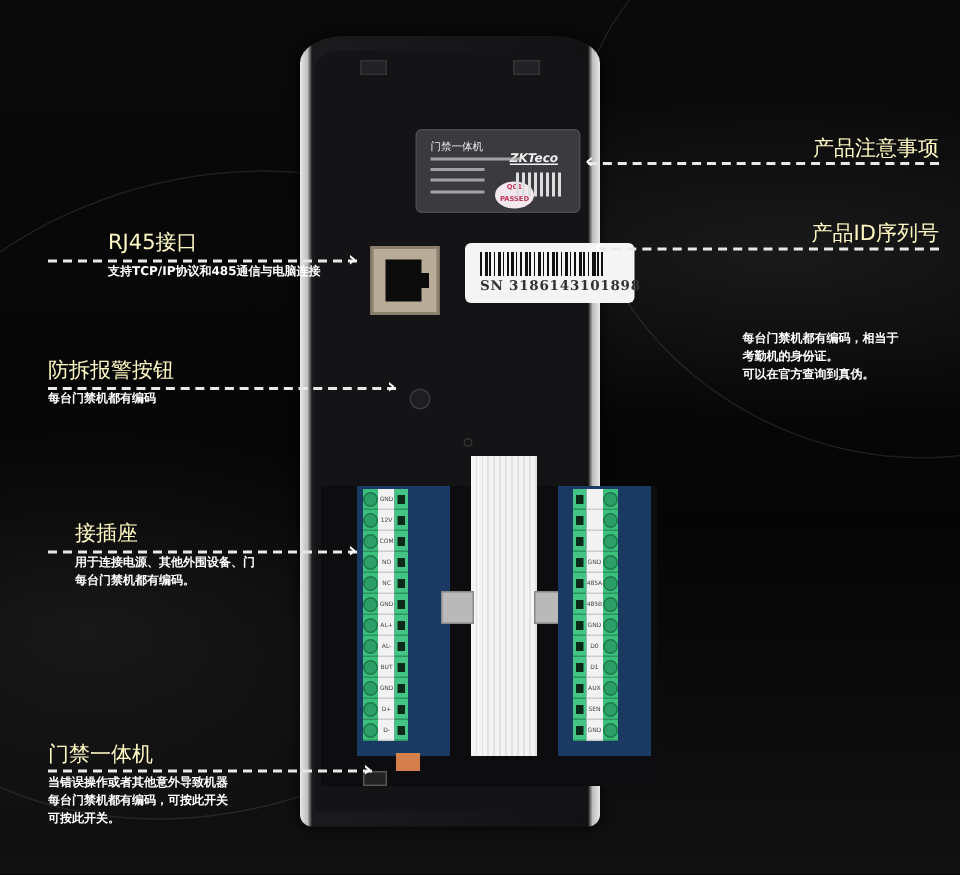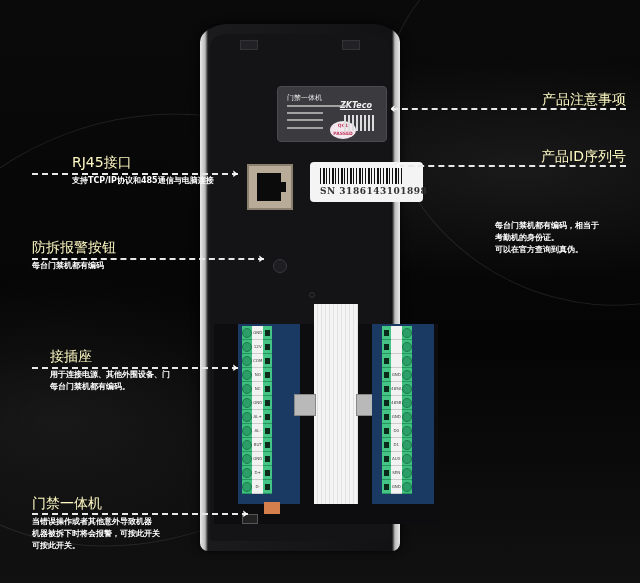--- a/index.html
+++ b/index.html
@@ -272,21 +272,21 @@
   <div class="anno-title">接插座</div>
   <div class="anno-desc">用于连接电源、其他外围设备、门</div>
   <div class="anno-desc" style="margin-top:0">每台门禁机都有编码。</div>
 </div>
 <div class="dash" style="left:32px; top:367px; width:206px;"></div>
 <div class="arrow" style="left:232px; top:362px;">›</div>
 
 <div class="anno" style="left:32px; top:494px;">
   <div class="anno-title">门禁一体机</div>
   <div class="anno-desc">当错误操作或者其他意外导致机器</div>
-  <div class="anno-desc" style="margin-top:0">机器被拆下时将会报警，可按此开关</div>
+  <div class="anno-desc" style="margin-top:0">每台门禁机都有编码，可按此开关</div>
   <div class="anno-desc" style="margin-top:0">可按此开关。</div>
 </div>
 <div class="dash" style="left:32px; top:513px; width:216px;"></div>
 <div class="arrow" style="left:242px; top:508px;">›</div>
 
 <div class="anno" style="right:14px; top:90px; text-align:right;">
   <div class="anno-title">产品注意事项</div>
 </div>
 <div class="dash" style="left:392px; top:108px; width:234px;"></div>
 <div class="arrow" style="left:390px; top:103px;">‹</div>

